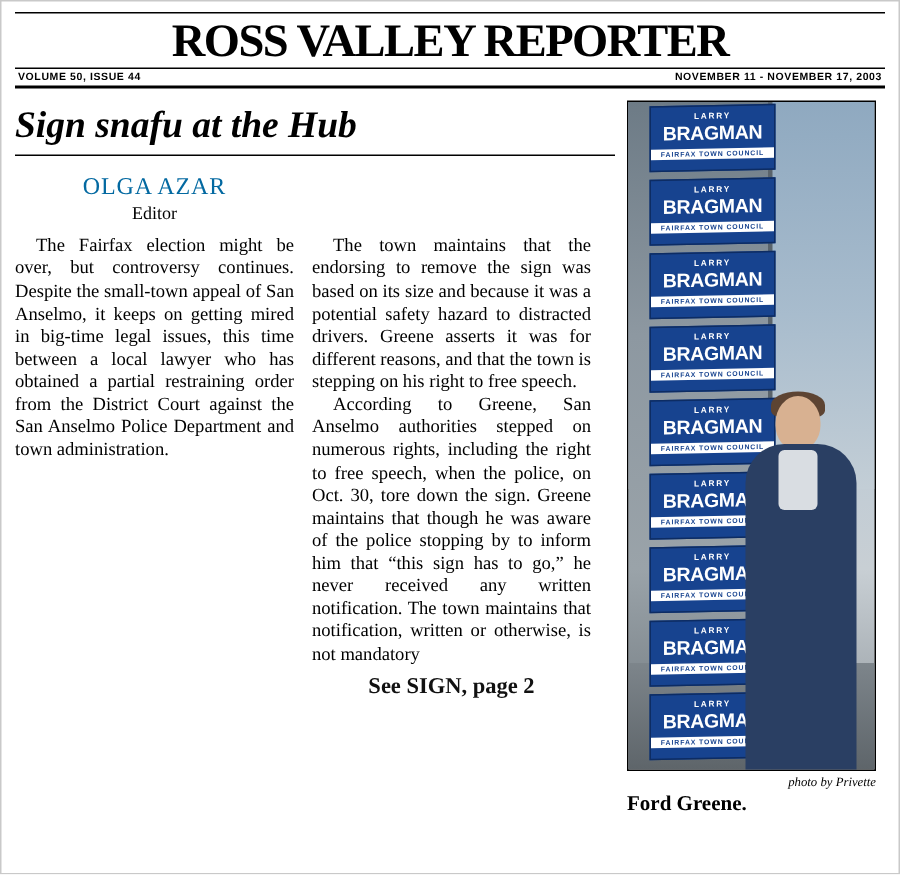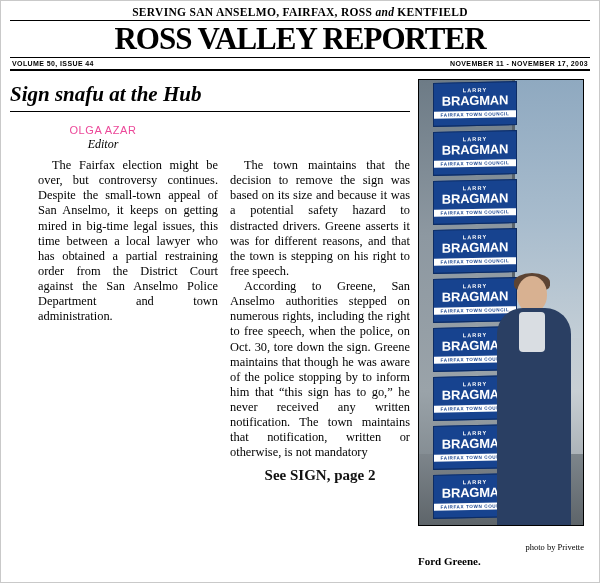--- a/index.html
+++ b/index.html
@@ -79,52 +79,50 @@
     gap: 8px;
   }
   .left-col {
     width: 400px;
     position: relative;
   }
   .headline {
     font-family: "Liberation Serif", serif;
     font-style: italic;
     font-weight: bold;
-    font-size: 21px;
+    font-size: 25px;
     line-height: 1.05;
     margin: 8px 0 6px 0;
     color: #000;
   }
   .rule-under-headline {
     border-top: 1px solid #000;
     margin: 2px 0 6px 0;
   }
   .byline-wrap {
     width: 186px;
     text-align: center;
     margin-top: 12px;
     margin-bottom: 6px;
   }
   .byline-name {
-    font-family: Liberation Sans, sans-serif;
-    font-size: 11px;
+    font-family: Liberation Serif, serif;
+    font-size: 16px;
     letter-spacing: 0.6px;
-    color: #ec4899;
+    color: #0369a1;
   }
   .byline-role {
     font-family: "Liberation Serif", serif;
-    font-style: italic;
     font-size: 12px;
     color: #000;
     margin-top: 1px;
   }
   .cols {
     display: flex;
     gap: 12px;
-    margin-left: 28px;
   }
   .col {
     width: 186px;
   }
   .col p {
     margin: 0;
     font-family: "Liberation Serif", serif;
     font-size: 12.4px;
     line-height: 1.22;
     text-align: justify;
@@ -261,45 +259,45 @@
   }
   .caption-row {
     display: flex;
     justify-content: space-between;
     align-items: baseline;
     margin-top: 3px;
   }
   .caption-name {
     font-family: "Liberation Serif", serif;
     font-weight: bold;
-    font-size: 11px;
+    font-size: 14px;
     color: #000;
   }
   .photo-credit {
     font-family: "Liberation Serif", serif;
+    font-style: italic;
     font-size: 8.5px;
     color: #000;
     text-align: right;
-    margin-top: 16px;
+    margin-top: 2px;
     margin-bottom: 1px;
   }
   .page-border {
     position: absolute;
     left: 0; top: 0; right: 0; bottom: 0;
     border: 1px solid #c9c9c9;
     pointer-events: none;
   }
 </style>
 </head>
 <body>
 
 <div id="page">
 
   <div class="masthead">
-    <div class="serving-line"><span>SERVING SAN ANSELMO, FAIRFAX, ROSS </span><span class="ital">and</span><span> KENTFIELD</span></div>
     <div class="rule-top"></div>
     <div class="title-bar">
       <div class="paper-title">ROSS VALLEY REPORTER</div>
     </div>
     <div class="rule-under-title"></div>
     <div class="issue-line">
       <span>VOLUME 50, ISSUE 44</span>
       <span>NOVEMBER 11 - NOVEMBER 17, 2003</span>
     </div>
     <div class="rule-under-issue"></div>
@@ -314,21 +312,21 @@
       <div class="byline-wrap">
         <div class="byline-name">OLGA AZAR</div>
         <div class="byline-role">Editor</div>
       </div>
 
       <div class="cols">
         <div class="col">
           <p class="first">The Fairfax election might be over, but controversy continues. Despite the small-town appeal of San Anselmo, it keeps on getting mired in big-time legal issues, this time between a local lawyer who has obtained a partial restraining order from the District Court against the San Anselmo Police Department and town administration.</p>
         </div>
         <div class="col">
-          <p>The town maintains that the decision to remove the sign was based on its size and because it was a potential safety hazard to distracted drivers. Greene asserts it was for different reasons, and that the town is stepping on his right to free speech.</p>
+          <p>The town maintains that the endorsing to remove the sign was based on its size and because it was a potential safety hazard to distracted drivers. Greene asserts it was for different reasons, and that the town is stepping on his right to free speech.</p>
           <p>According to Greene, San Anselmo authorities stepped on numerous rights, including the right to free speech, when the police, on Oct. 30, tore down the sign. Greene maintains that though he was aware of the police stopping by to inform him that “this sign has to go,” he never received any written notification. The town maintains that notification, written or otherwise, is not mandatory</p>
           <div class="jump-line">See SIGN, page 2</div>
         </div>
       </div>
     </div>
 
     <div class="right-col">
       <div class="photo">
         <div class="sky"></div>
         <div class="building"></div>

